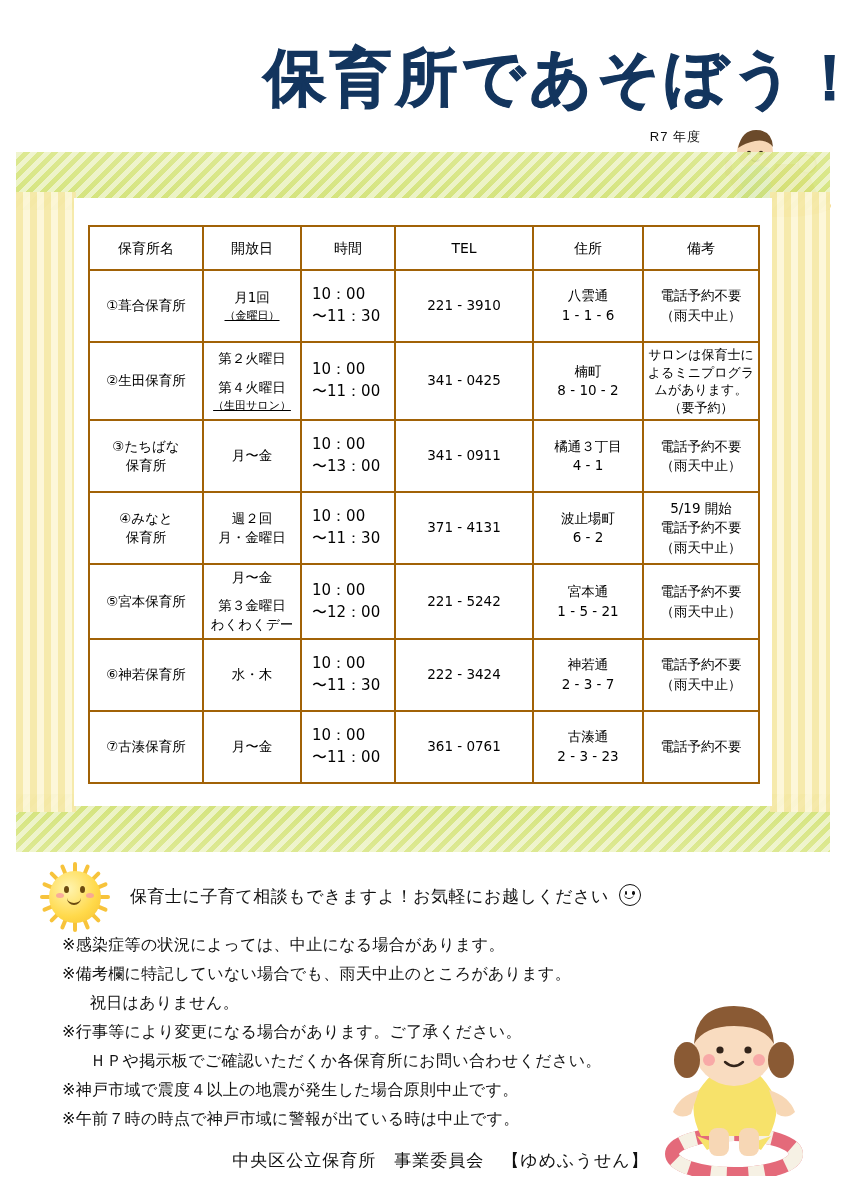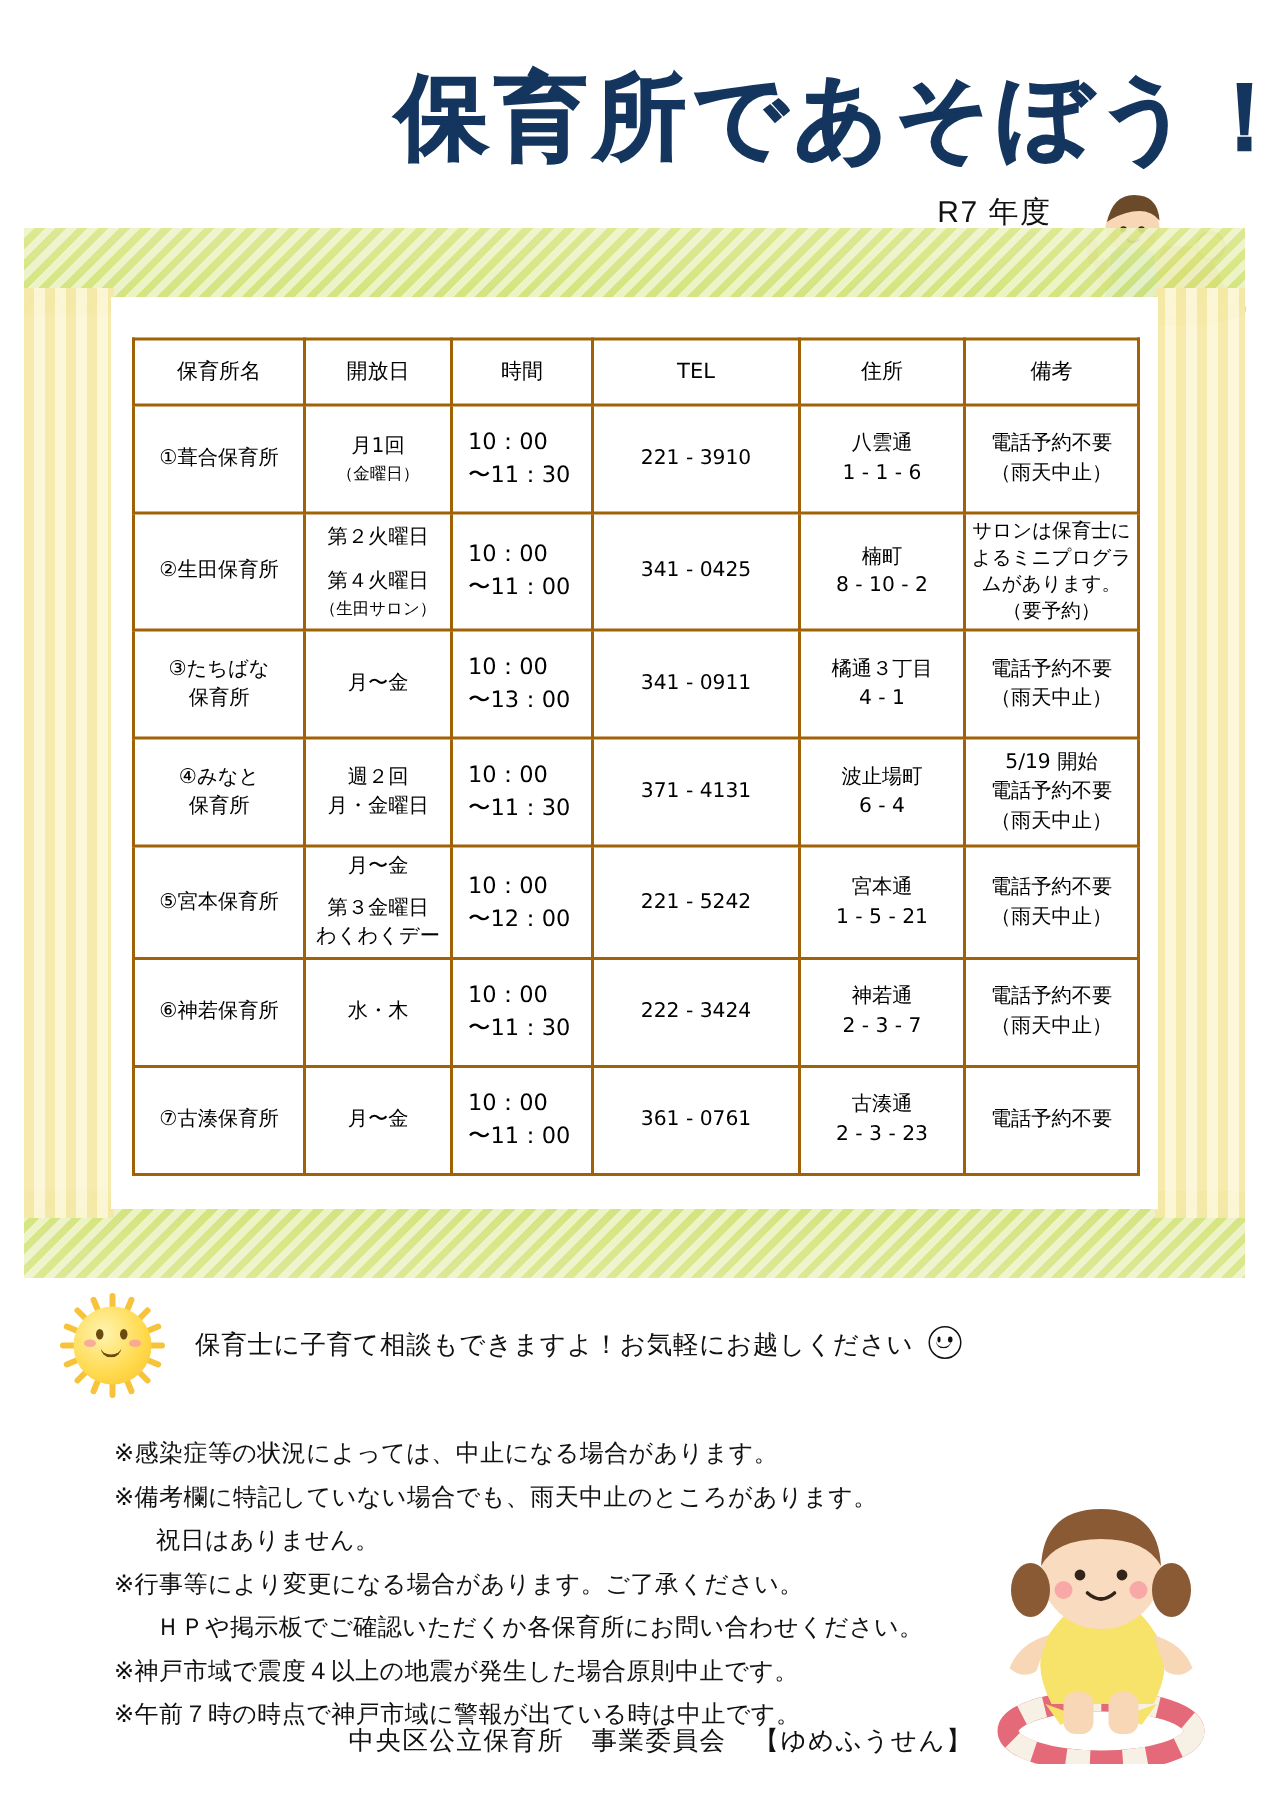--- a/index.html
+++ b/index.html
@@ -15,21 +15,21 @@
   
   .title{
     position:absolute;left:16px;top:36px;width:849px;text-align:right;
     font-family:"DejaVu Sans",sans-serif;
     font-size:62px;font-weight:bold;letter-spacing:4px;
     color:#13355e;
     -webkit-text-stroke:1px #13355e;
   }
   .year{
     position:absolute;right:148px;top:128px;
-    font-size:20px;color:#111;letter-spacing:1px;
+    font-size:13px;color:#111;letter-spacing:1px;
   }
 
   
   .frame{
     position:absolute;left:16px;top:152px;width:814px;height:700px;
   }
   .frame .band-top{
     position:absolute;left:0;top:0;width:814px;height:58px;
     background:
       repeating-linear-gradient(135deg,rgba(255,255,255,.55) 0 5px,rgba(255,255,255,0) 5px 10px),
@@ -75,21 +75,21 @@
     font-family:"DejaVu Sans",sans-serif;
   }
   thead td{height:36px;font-size:14px;}
   tbody td{height:64px;}
   .c-name{width:108px;}
   .c-day{width:92px;}
   .c-time{width:88px;text-align:center;}
   .c-tel{width:132px;}
   .c-addr{width:104px;}
   .c-note{width:110px;}
-  .small{font-size:11px;}
+  .small{font-size:11px;text-decoration:underline;}
   .xsmall{font-size:13px;line-height:1.35;}
   .time-cell{font-size:15px;text-align:left;padding-left:10px;}
 
   
   .sun{position:absolute;left:40px;top:862px;width:70px;height:70px;}
   .sun .rays{position:absolute;left:0;top:0;width:70px;height:70px;}
   .sun .ray{position:absolute;left:33px;top:0;width:4px;height:70px;background:#f7c33b;transform-origin:50% 50%;border-radius:2px;}
   .sun .disc{position:absolute;left:9px;top:9px;width:52px;height:52px;border-radius:50%;background:radial-gradient(circle at 38% 34%,#fff4b0,#ffd94a 60%,#f6bf2e);}
   .sun .eye{position:absolute;width:5px;height:7px;background:#6b4a10;border-radius:50%;top:24px;}
   .sun .eye.l{left:24px;}
@@ -107,21 +107,21 @@
   .smiley{
     display:inline-block;width:20px;height:20px;border:1.6px solid #111;border-radius:50%;
     position:relative;vertical-align:-4px;margin-left:4px;
   }
   .smiley i{position:absolute;width:2.5px;height:3.5px;background:#111;border-radius:50%;top:6px;}
   .smiley i.l{left:5px;}
   .smiley i.r{right:5px;}
   .smiley b{position:absolute;left:4px;top:8px;width:10px;height:5px;border-bottom:1.6px solid #111;border-radius:0 0 10px 10px;}
 
   
-  .notes{position:absolute;left:76px;top:935px;width:700px;margin-top:24px;}
+  .notes{position:absolute;left:62px;top:935px;width:700px;}
   .notes p{margin:0 0 8px 0;font-size:16px;color:#111;font-family:"DejaVu Sans",sans-serif;letter-spacing:.3px;}
   .notes p.ind{padding-left:28px;}
 
   .footer{
     position:absolute;left:16px;bottom:28px;width:849px;text-align:center;
     font-size:17px;color:#111;font-family:Liberation Mono, monospace;letter-spacing:1px;
   }
 
   
   .kid-sand{position:absolute;right:18px;top:108px;width:120px;height:110px;}
@@ -248,21 +248,21 @@
             <div>週２回</div>
             <div>月・金曜日</div>
           </td>
           <td class="time-cell">
             <div>10：00</div>
             <div>〜11：30</div>
           </td>
           <td class="c-tel">371 - 4131</td>
           <td class="c-addr">
             <div>波止場町</div>
-            <div>6 - 4</div>
+            <div>6 - 2</div>
           </td>
           <td class="c-note">
             <div>5/19 開始</div>
             <div>電話予約不要</div>
             <div>（雨天中止）</div>
           </td>
         </tr>
 
         <tr>
           <td class="c-name">⑤宮本保育所</td>

